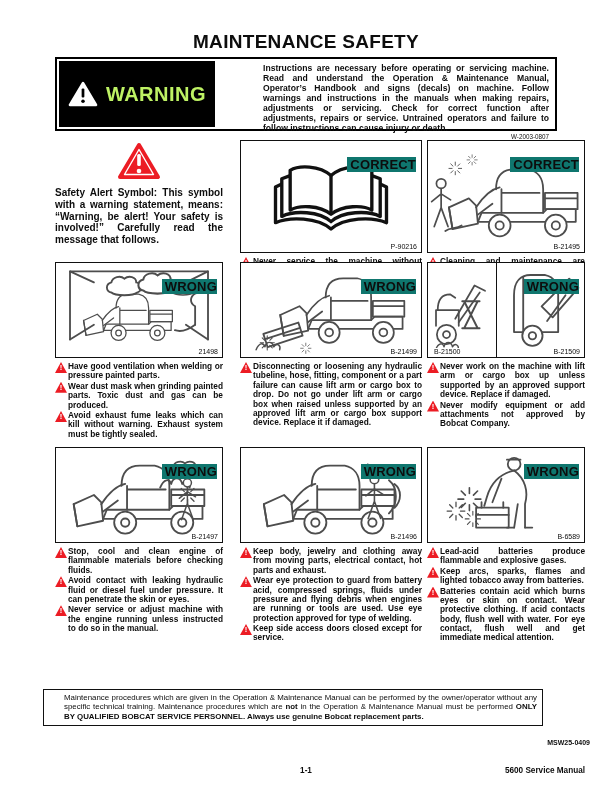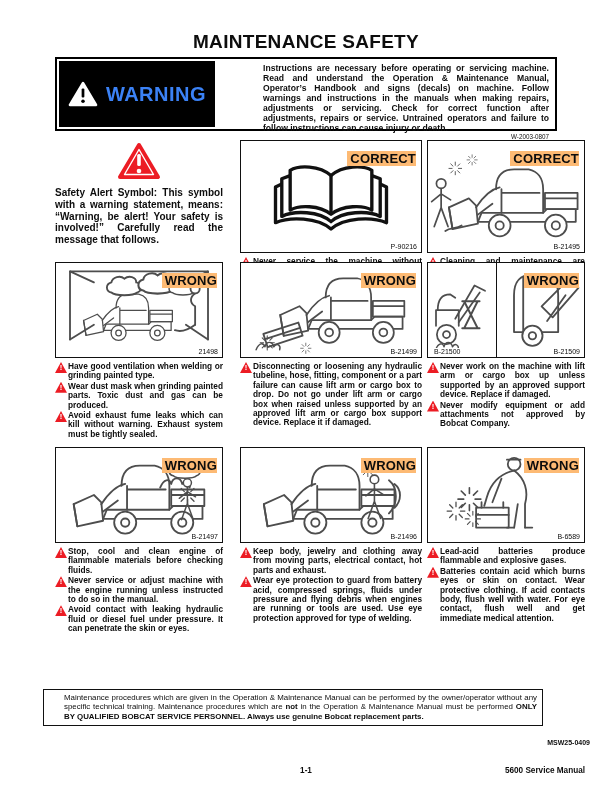--- a/index.html
+++ b/index.html
@@ -7,39 +7,39 @@
   html,body{background:#fff;}
   body{font-family:"Liberation Sans",sans-serif;color:var(--ink);}
   .page{position:relative;width:612px;height:792px;background:#fff;overflow:hidden;}
 
   .title{position:absolute;top:31px;left:0;width:612px;text-align:center;
          font-size:19px;font-weight:bold;letter-spacing:.3px;}
 
   
   .banner{position:absolute;left:55px;top:57px;width:502px;height:74px;
           border:2.5px solid #000;background:#fff;display:flex;padding:2px;}
-  .banner-left{width:156px;background:#000;color:#3b82f6;display:flex;align-items:center;
+  .banner-left{width:156px;background:#000;color:#bef264;display:flex;align-items:center;
                justify-content:center;gap:8px;flex:0 0 auto;}
   .banner-left .w-tri{width:30px;height:26px;display:block;}
   .banner-word{font-size:20px;font-weight:bold;letter-spacing:.5px;}
   .banner-right{flex:1;padding:2px 4px 1px 7px;display:flex;flex-direction:column;}
   .banner-text{font-size:8.6px;font-weight:bold;line-height:1.165;text-align:justify;margin-left:41px;}
   .banner-code{font-size:6.3px;text-align:right;margin-top:0px;}
 
   
   .cell{position:absolute;}
   .c-l{left:55px;width:168px;}
   .c-m{left:240px;width:182px;}
   .c-r{left:427px;width:158px;}
   .r-a{top:140px;} .r-b{top:262px;} .r-c{top:447px;}
 
   .panel{position:relative;border:1.6px solid #111;background:#fff;}
   .panel-a{height:113px;} .panel-bc{height:96px;}
-  .panel-title{position:absolute;top:10px;right:5px;font-size:13px;font-weight:bold;
-               letter-spacing:.2px;background:#fdba74;padding-left:3px;z-index:2;}
+  .panel-title{position:absolute;top:16px;right:5px;font-size:13px;font-weight:bold;
+               letter-spacing:.2px;background:#0f766e;padding-left:3px;z-index:2;}
   .fig{position:absolute;bottom:2px;right:4px;font-size:7px;z-index:2;background:#fff;padding-left:2px;}
   .fig-left{right:auto;left:4px;}
   .illus{position:absolute;left:1px;top:1px;width:calc(100% - 2px);height:calc(100% - 2px);}
 
   .split{display:flex;}
   .split .half{position:relative;flex:1;height:100%;}
   .split .half-l{flex:0 0 44%;border-right:1.6px solid #111;}
 
   
   .bullets{margin-top:4px;}
@@ -178,21 +178,21 @@
         <use href="#cloud" transform="translate(48,12)"></use>
         <use href="#cloud" transform="translate(82,8) scale(1.1)"></use>
         <use href="#cloud" transform="translate(116,16) scale(0.8)"></use>
         <path class="sk" d="M146,66 L146,46 C140,42 140,36 146,32"></path>
         <circle class="skw" cx="146" cy="27" r="5"></circle>
         <path class="sk" d="M146,66 C138,72 130,74 124,72"></path>
       </svg>
       <div class="fig">21498</div>
     </div>
     <div class="bullets">
-      <div class="b-item"><span class="tri"></span><span>Have good ventilation when welding or grinding painted type.</span></div>
+      <div class="b-item"><span class="tri"></span><span>Have good ventilation when welding or pressure painted parts.</span></div>
       <div class="b-item"><span class="tri"></span><span>Wear dust mask when grinding painted parts. Toxic dust and gas can be produced.</span></div>
       <div class="b-item"><span class="tri"></span><span>Avoid exhaust fume leaks which can kill without warning. Exhaust system must be tightly sealed.</span></div>
     </div>
   </div>
 
   <div class="cell c-m r-b">
     <div class="panel panel-bc">
       <div class="panel-title">WRONG</div>
       <svg class="illus" viewBox="0 0 170 100" preserveAspectRatio="xMidYMid meet">
         <use href="#machine" transform="translate(26,6) scale(0.95)"></use>
@@ -250,39 +250,40 @@
         <use href="#machine" transform="translate(10,8)"></use>
         <use href="#cloud" transform="translate(116,12) scale(0.9)"></use>
         <use href="#scrib" transform="translate(106,28) scale(1.0)"></use>
         <use href="#burst" transform="translate(128,40) scale(0.7)"></use>
         <use href="#person" transform="translate(128,32) scale(0.8)"></use>
       </svg>
       <div class="fig">B-21497</div>
     </div>
     <div class="bullets">
       <div class="b-item"><span class="tri"></span><span>Stop, cool and clean engine of flammable materials before checking fluids.</span></div>
+      <div class="b-item"><span class="tri"></span><span>Avoid contact with leaking hydraulic fluid or diesel fuel under pressure. It can penetrate the skin or eyes.</span></div>
       <div class="b-item"><span class="tri"></span><span>Never service or adjust machine with the engine running unless instructed to do so in the manual.</span></div>
-      <div class="b-item"><span class="tri"></span><span>Avoid contact with leaking hydraulic fluid or diesel fuel under pressure. It can penetrate the skin or eyes.</span></div>
     </div>
   </div>
 
   <div class="cell c-m r-c">
     <div class="panel panel-bc">
       <div class="panel-title">WRONG</div>
       <svg class="illus" viewBox="0 0 170 100" preserveAspectRatio="xMidYMid meet">
         <use href="#machine" transform="translate(8,8)"></use>
         <use href="#person" transform="translate(122,28) scale(0.85)"></use>
         <path class="sk" d="M154,64 C162,56 162,44 154,38 M148,70 C158,60 158,42 148,34"></path>
         <use href="#burst" transform="translate(118,16) scale(0.5)"></use>
       </svg>
       <div class="fig">B-21496</div>
     </div>
     <div class="bullets">
       <div class="b-item"><span class="tri"></span><span>Keep body, jewelry and clothing away from moving parts, electrical contact, hot parts and exhaust.</span></div>
       <div class="b-item"><span class="tri"></span><span>Wear eye protection to guard from battery acid, compressed springs, fluids under pressure and flying debris when engines are running or tools are used. Use eye protection approved for type of welding.</span></div>
+      <div class="b-item"><span class="tri"></span><span>Keep side access doors closed except for service.</span></div>
     </div>
   </div>
 
   <div class="cell c-r r-c">
     <div class="panel panel-bc">
       <div class="panel-title">WRONG</div>
       <svg class="illus" viewBox="0 0 170 100" preserveAspectRatio="xMidYMid meet">
         <rect class="sk" x="52" y="64" width="36" height="22"></rect>
         <path class="sk" d="M58,64 L58,58 M82,64 L82,58 M52,72 L88,72"></path>
         <circle class="skw" cx="94" cy="16" r="7"></circle>
@@ -292,20 +293,21 @@
         <path class="sk" d="M94,23 C106,32 110,46 106,60 L106,86 M98,60 L94,86"></path>
         <path class="sk" d="M106,86 L114,86 M94,86 L86,86"></path>
         <use href="#burst" transform="translate(32,42) scale(0.9)"></use>
         <use href="#burst" transform="translate(40,68) scale(0.6)"></use>
         <use href="#burst" transform="translate(20,58) scale(0.7)"></use>
       </svg>
       <div class="fig">B-6589</div>
     </div>
     <div class="bullets">
       <div class="b-item"><span class="tri"></span><span>Lead-acid batteries produce flammable and explosive gases.</span></div>
+      <div class="b-item"><span class="tri"></span><span>Keep arcs, sparks, flames and lighted tobacco away from batteries.</span></div>
       <div class="b-item"><span class="tri"></span><span>Batteries contain acid which burns eyes or skin on contact. Wear protective clothing. If acid contacts body, flush well with water. For eye contact, flush well and get immediate medical attention.</span></div>
     </div>
   </div>
 
   <div class="note-box">
     <span>Maintenance procedures which are given in the Operation &amp; Maintenance Manual can be performed by the owner/operator without any specific technical training. Maintenance procedures which are </span><b>not</b><span> in the Operation &amp; Maintenance Manual must be performed </span><b>ONLY BY QUALIFIED BOBCAT SERVICE PERSONNEL. Always use genuine Bobcat replacement parts.</b>
   </div>
   <div class="note-code">MSW25-0409</div>
 
   <div class="footer-page">1-1</div>

